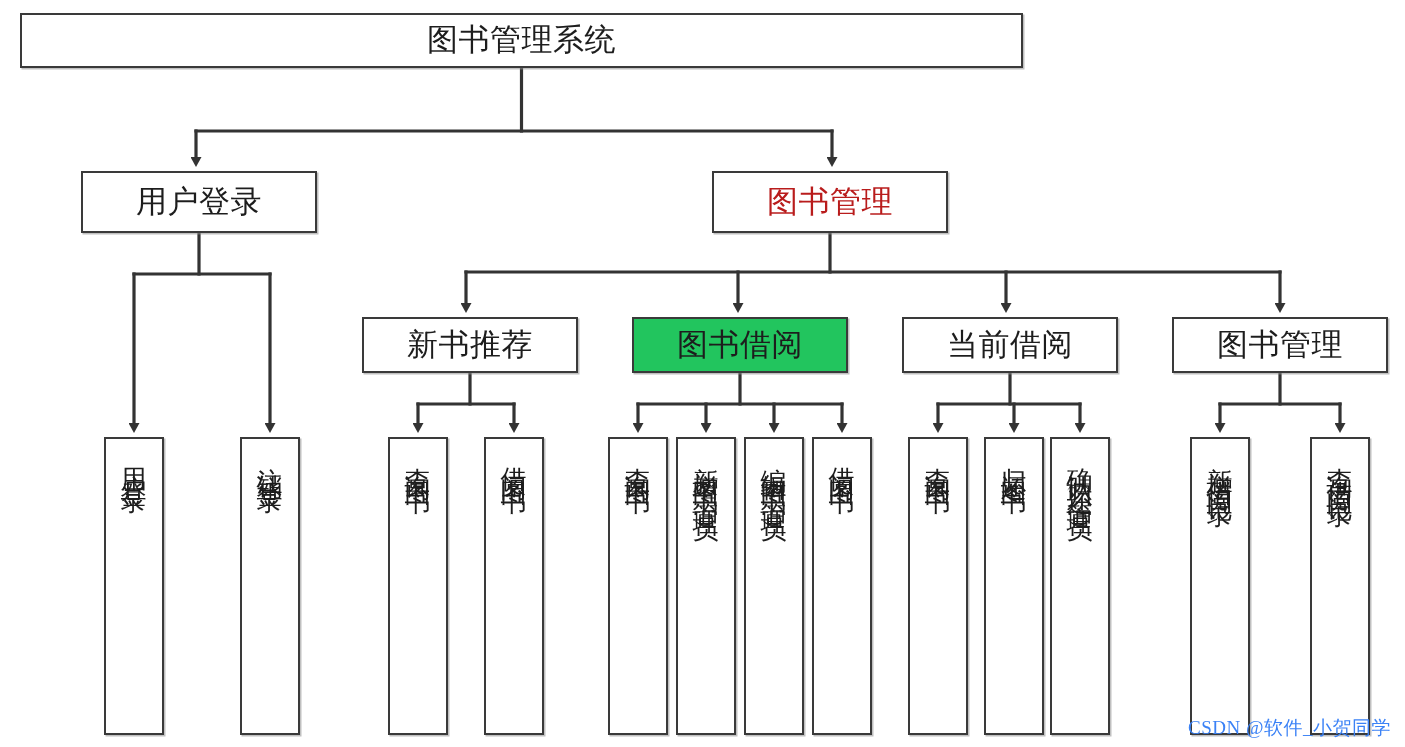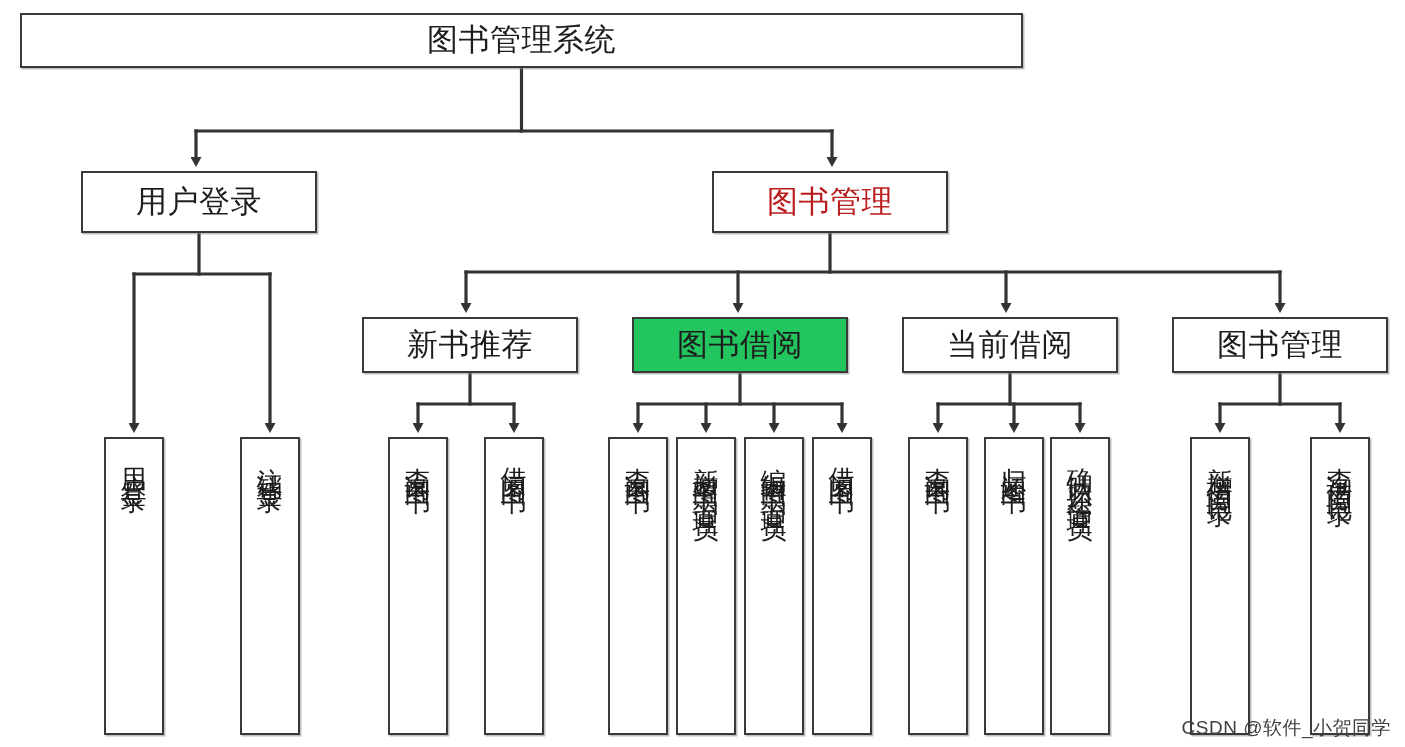--- a/index.html
+++ b/index.html
@@ -186,15 +186,15 @@
   <div class="node vertical" style="left: 1050px; top: 437px; width: 60px; height: 298px; border-color: rgb(58, 58, 58); background: rgb(255, 255, 255);">
     <span class="label" style="color: rgb(29, 29, 29);">确认归还（管理员）</span>
   </div>
   <div class="node vertical" style="left: 1190px; top: 437px; width: 60px; height: 298px; border-color: rgb(58, 58, 58); background: rgb(255, 255, 255);">
     <span class="label" style="color: rgb(29, 29, 29);">新增借阅记录</span>
   </div>
   <div class="node vertical" style="left: 1310px; top: 437px; width: 60px; height: 298px; border-color: rgb(58, 58, 58); background: rgb(255, 255, 255);">
     <span class="label" style="color: rgb(29, 29, 29);">查询借阅记录</span>
   </div>
 
-  <div class="watermark" style="color: #404040;">CSDN @软件_小贺同学</div>
+  <div class="watermark" style="color: #3b82f6; font-family: Liberation Serif, serif;">CSDN @软件_小贺同学</div>
 
 </div>
 
 </body></html>

